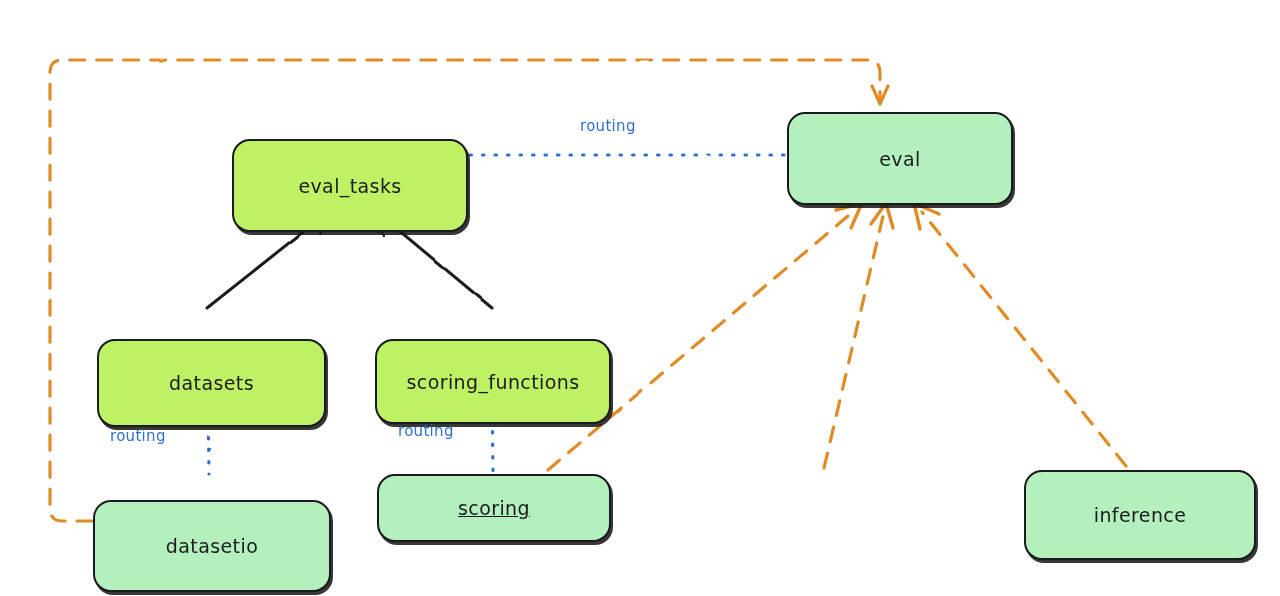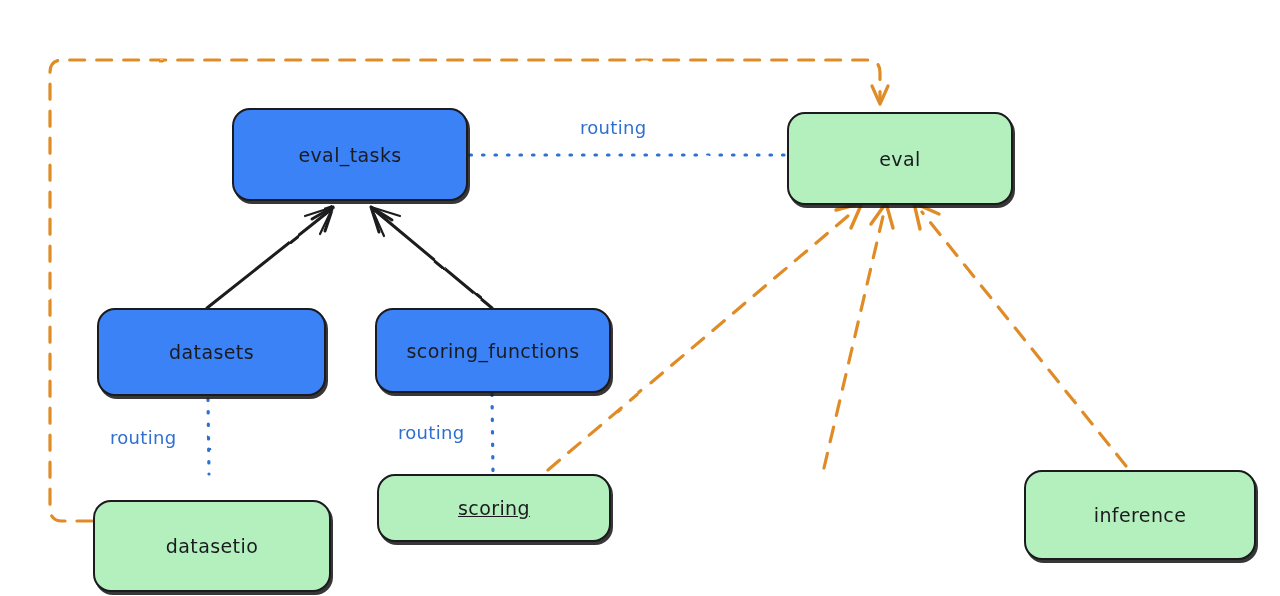--- a/index.html
+++ b/index.html
@@ -15,25 +15,25 @@
     position:absolute;
     box-sizing:border-box;
     border:2.6px solid #1b1b1f;
     border-radius:18px;
     display:flex;align-items:center;justify-content:center;
     font-size:19px;
     color:#1b1b1f;
     letter-spacing:.4px;
     box-shadow:2px 3px 0 0 rgba(20,20,20,.85);
   }
-  .node.blue{background:#3b82f6;}
+  .node.blue{background:#bef264;margin-top:31px;}
   .node.green{background:#b4f0bd;}
   .edge-label{
     position:absolute;
-    font-size:18px;
+    font-size:15px;
     color:#2f6fd0;
     letter-spacing:.3px;
     white-space:nowrap;
   }
 </style>
 </head>
 <body>
 
 <div id="canvas">
 

